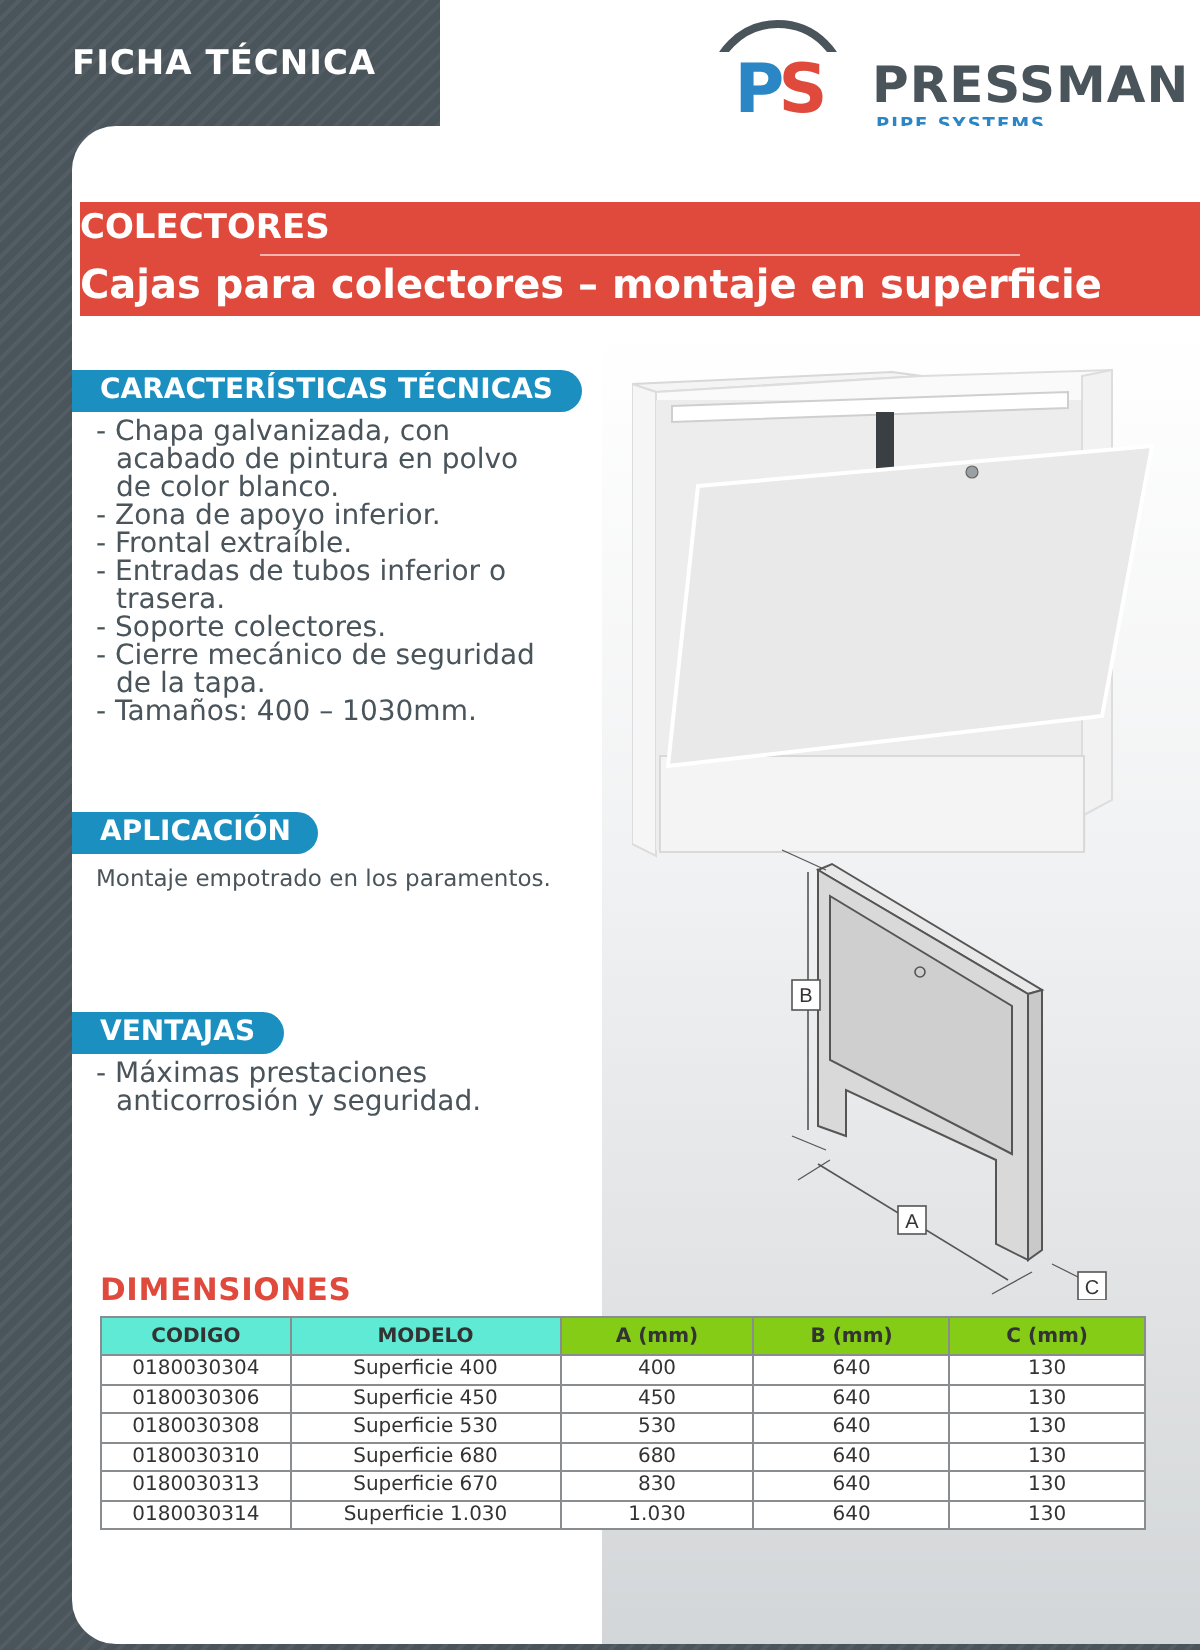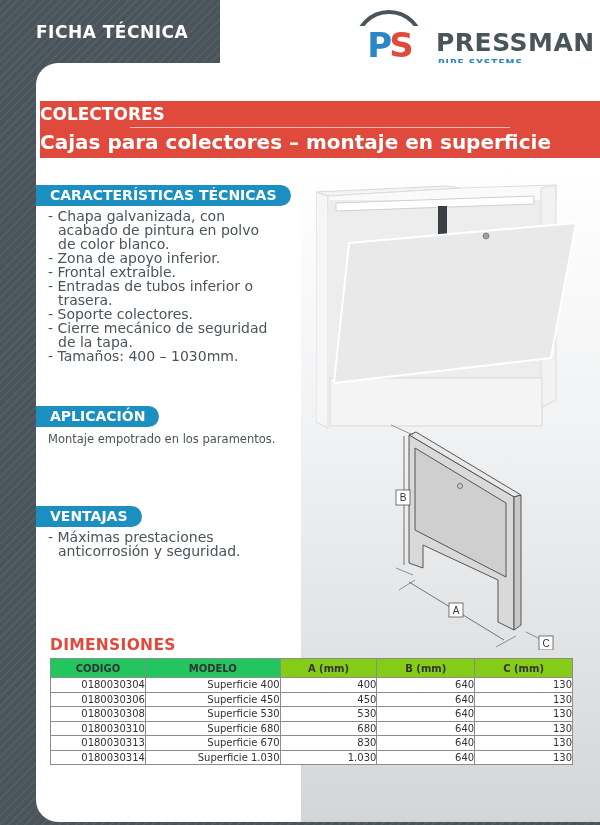--- a/index.html
+++ b/index.html
@@ -62,23 +62,23 @@
   .list li { padding-left: 10px; text-indent: -10px; }
   .para { position: absolute; left: 12px; font-size: 11.5px; color: #4a545b; }
   .photo { position: absolute; left: 280px; top: 115px; width: 265px; height: 255px; }
   .diagram { position: absolute; left: 335px; top: 357px; width: 210px; height: 230px; }
   .dim-title { position: absolute; left: 14px; top: 573px; font-weight: bold; font-size: 15.5px; color: #e04a3c; letter-spacing: 0.3px; }
   table.dims {
     position: absolute; left: 14px; top: 595px; width: 523px; border-collapse: collapse;
     font-size: 10px; color: #333; background: #ffffff;
   }
   table.dims th {
-    background: #22c55e; font-weight: bold; height: 19px; border: 1px solid #8a8d90; text-align: center;
-  }
-  table.dims td { height: 14.5px; border-left: 1px solid #8a8d90; border-right: 1px solid #8a8d90; border-bottom: 1px solid #8a8d90; text-align: right; padding: 0; }
+    background: #5eead4; font-weight: bold; height: 19px; border: 1px solid #8a8d90; text-align: center;
+  }
+  table.dims td { height: 14.5px; border-left: 1px solid #8a8d90; border-right: 1px solid #8a8d90; border-bottom: 1px solid #8a8d90; text-align: center; padding: 0; }
   table.dims th.gray { background: #84cc16; }
 </style>
 </head>
 <body>
 
 <div class="top-tab">
   <span>FICHA TÉCNICA</span>
 </div>
 <div class="header-white"></div>
 

